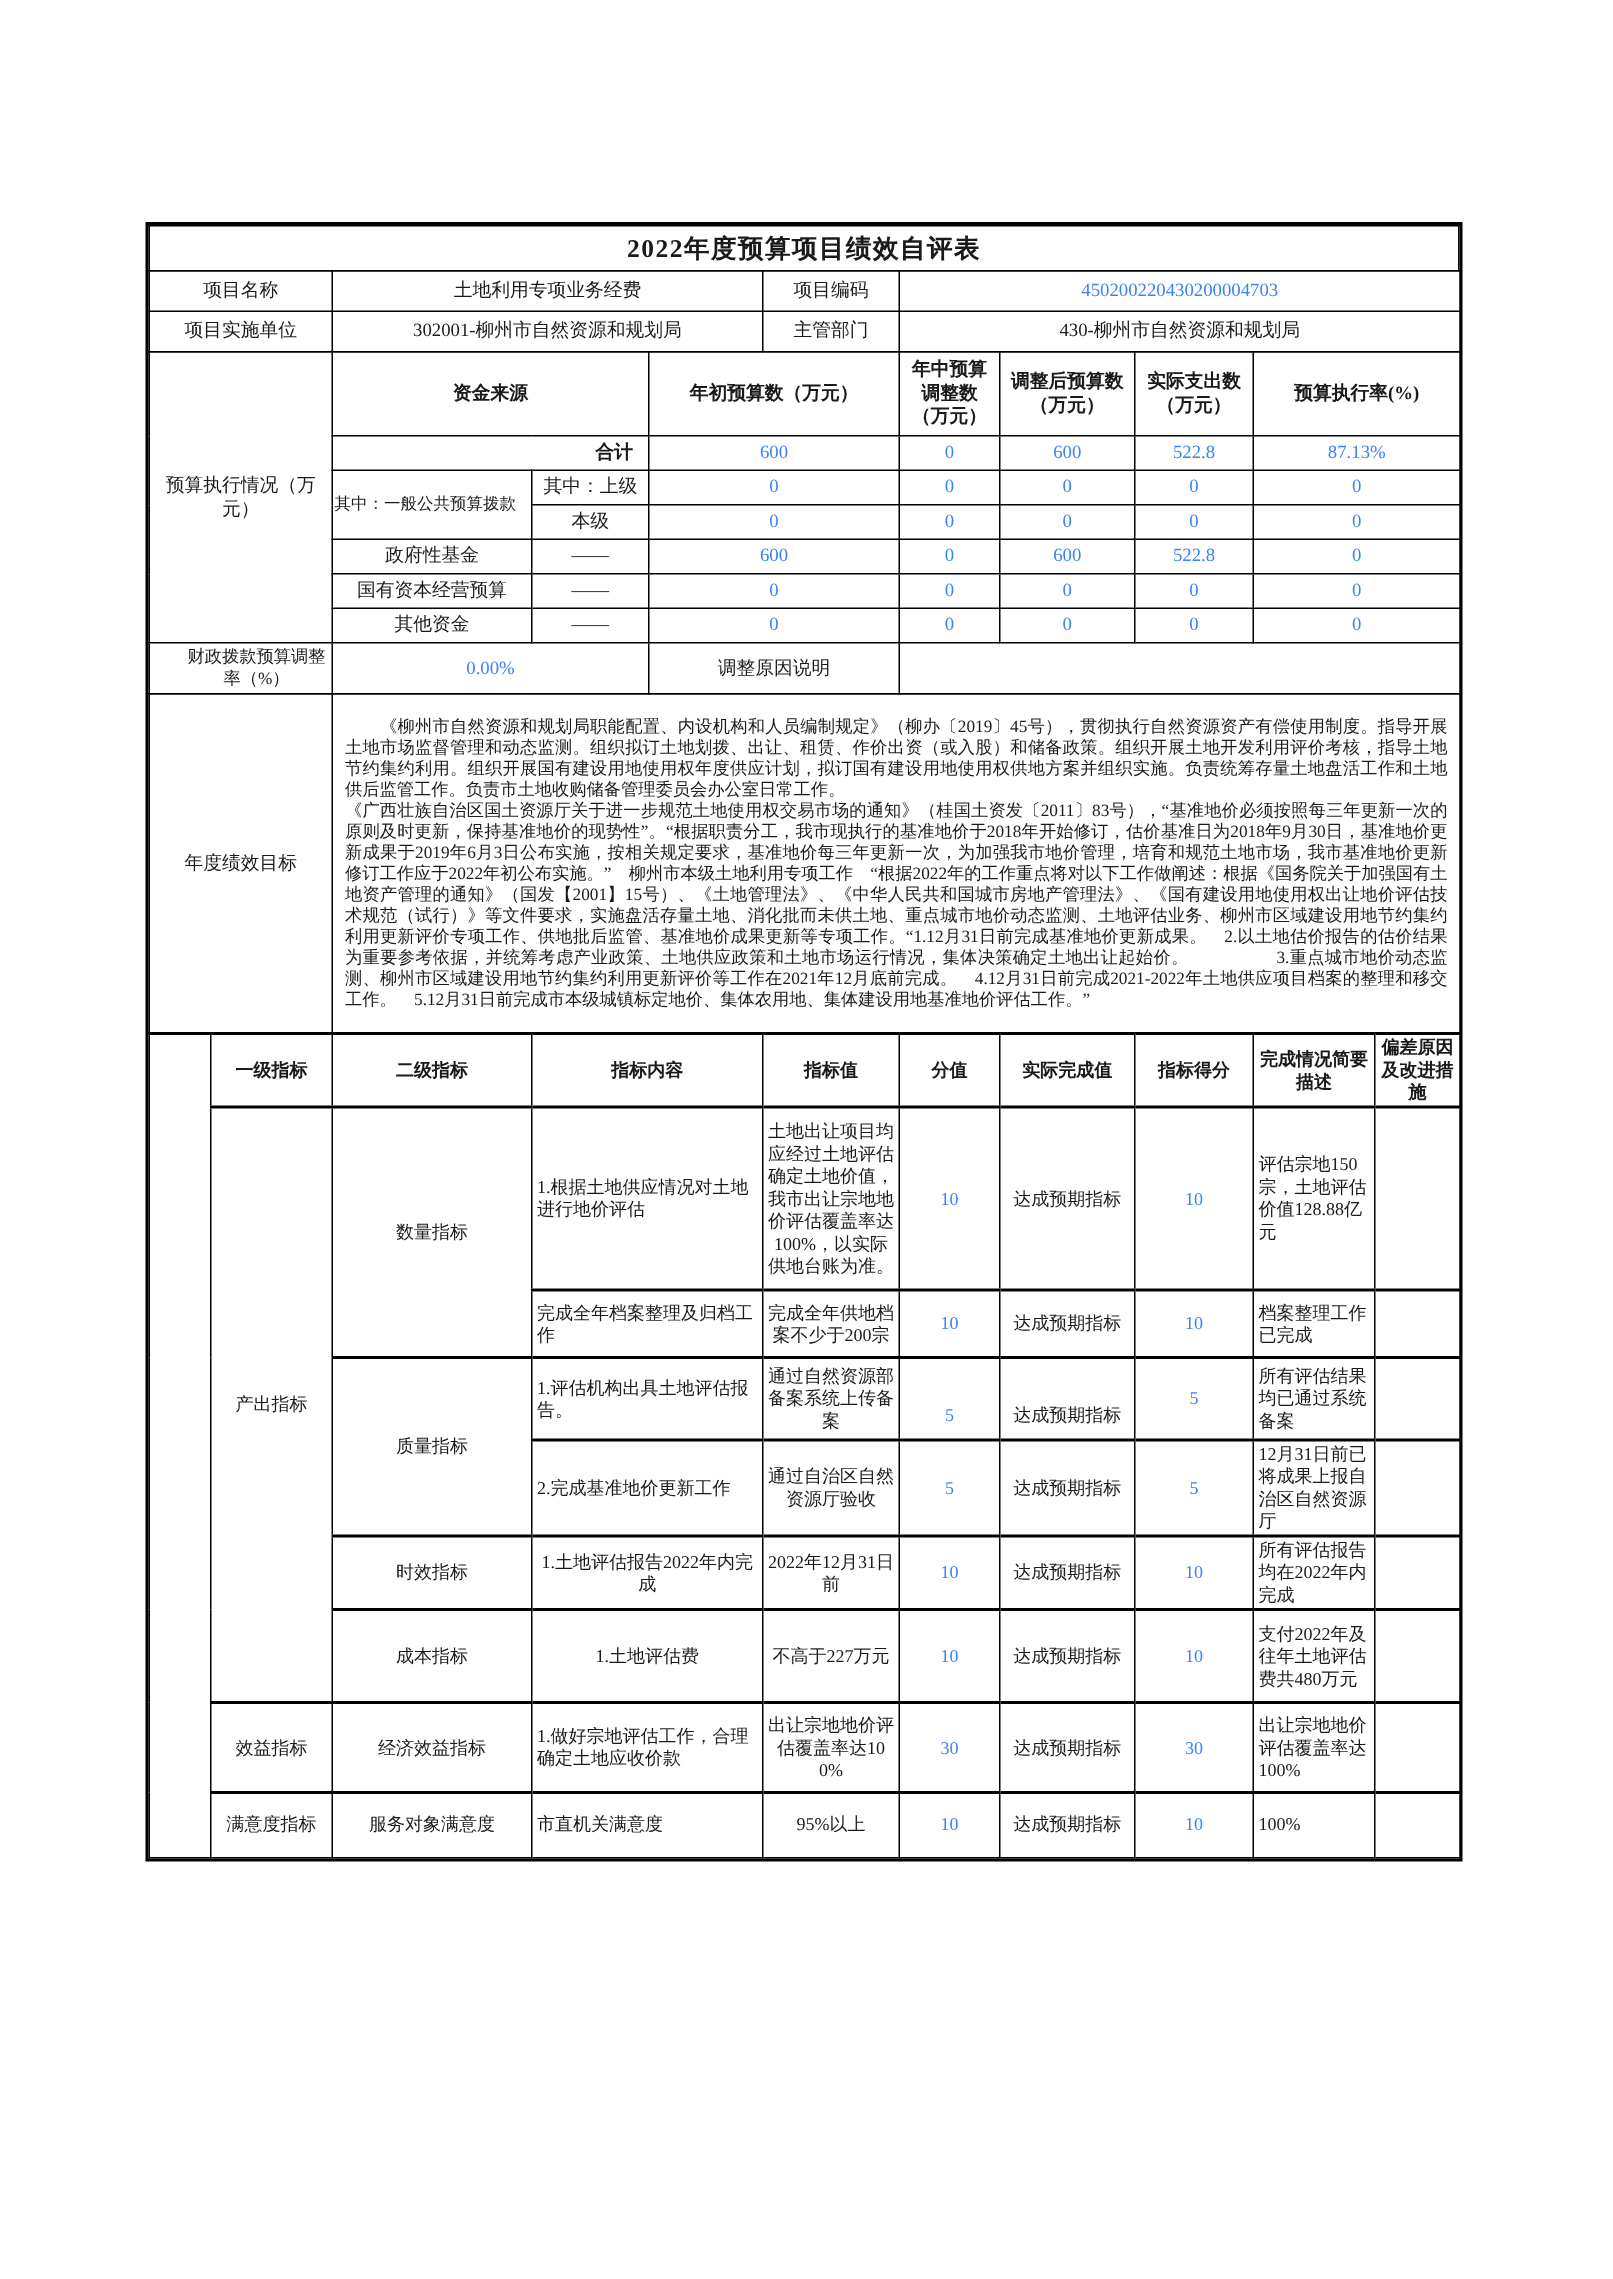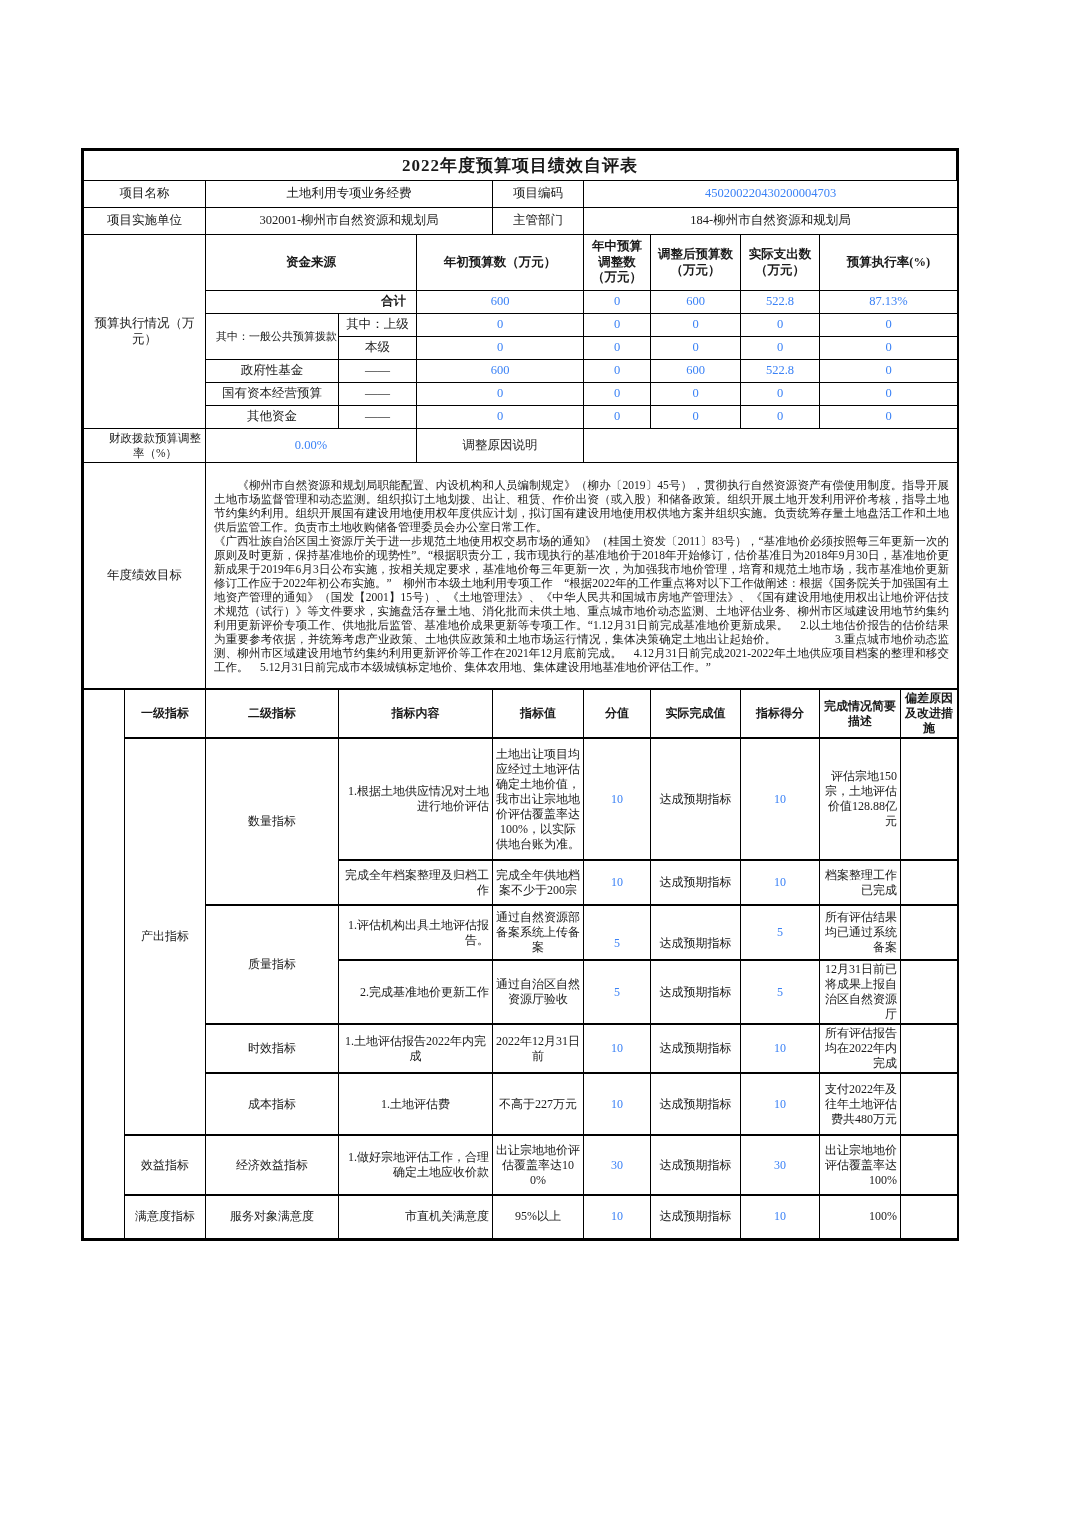--- a/index.html
+++ b/index.html
@@ -9,21 +9,21 @@
   }
   body {
     width: 1075px;
     height: 1519px;
     position: relative;
     font-family: "Liberation Serif", "DejaVu Serif", serif;
     color: #1a1a1a;
   }
   .sheet {
     position: absolute;
-    left: 81px;
+    left: 97px;
     top: 148px;
     width: 874px;
     border: 2px solid #000;
     background: #fff;
   }
   table {
     width: 100%;
     border-collapse: collapse;
     table-layout: fixed;
   }
@@ -32,21 +32,21 @@
     border: 1px solid #000;
     font-size: 12.5px;
     line-height: 1.25;
     text-align: center;
     vertical-align: middle;
     padding: 1px 3px;
     word-break: break-all;
     overflow: hidden;
   }
   .b { font-weight: bold; }
-  .left { text-align: right; margin-left: 35px; }
+  .left { text-align: left; margin-left: 35px; }
   .right { text-align: right; padding-right: 10px; }
   .num { color: #3b82f6; }
   .small { font-size: 11px; padding: 1px; }
   .smallhead { font-size: 11.5px; padding-left: 24px; }
   .title-cell {
     font-size: 17px;
     font-weight: bold;
     border-bottom: 1px solid #000;
     letter-spacing: 1px;
   }
@@ -87,21 +87,21 @@
         <tr style="height:27px;">
       <td>项目名称</td>
       <td>土地利用专项业务经费</td>
       <td>项目编码</td>
       <td class="num">450200220430200004703</td>
     </tr>
     <tr style="height:27px;">
       <td>项目实施单位</td>
       <td>302001-柳州市自然资源和规划局</td>
       <td>主管部门</td>
-      <td>184-柳州市自然资源和规划局</td>
+      <td>430-柳州市自然资源和规划局</td>
     </tr>
   </tbody>
     </table>
 
   <table>
     <colgroup>
         <col style="width:122px">
         <col style="width:133px">
         <col style="width:78px">
         <col style="width:167px">

